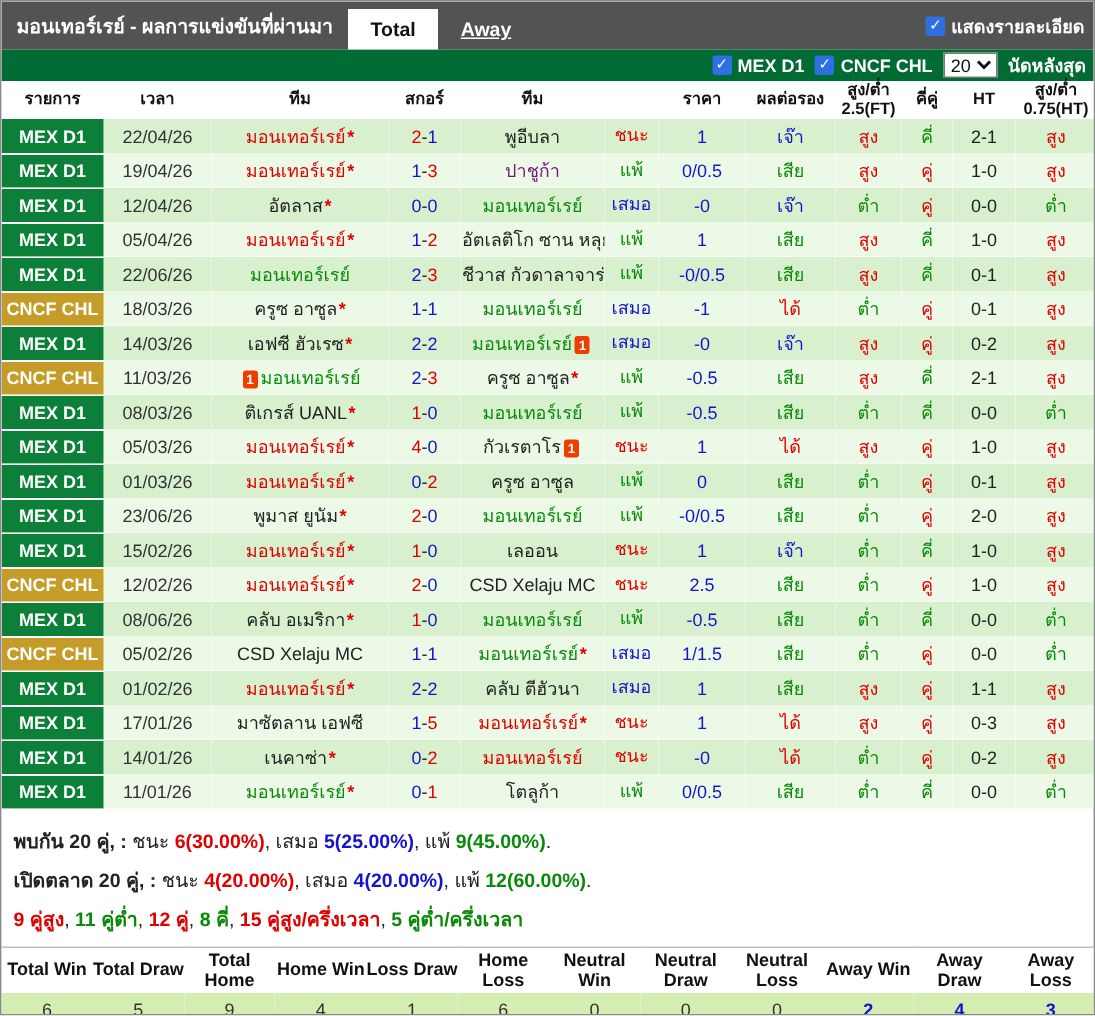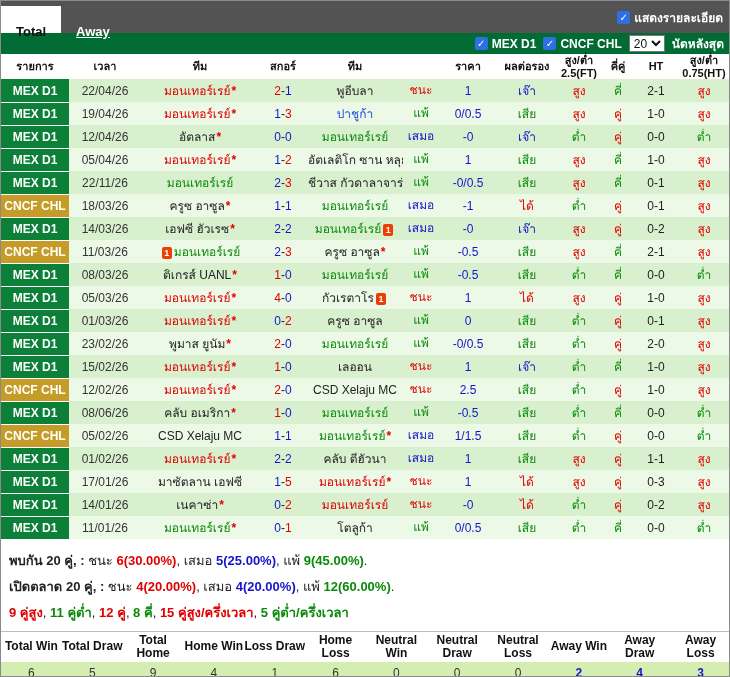--- a/index.html
+++ b/index.html
@@ -3,21 +3,21 @@
 <meta charset="utf-8">
 <style>
   * { box-sizing: border-box; }
   body { margin:0; background:#fff; font-family:"Liberation Sans","DejaVu Sans",sans-serif; }
   .page { width:730px; height:677px; background:#fff; border:1px solid #8a8a8a; overflow:hidden; }
 
   
   .topbar { height:32px; background:#535353; display:flex; align-items:center; color:#fff; }
   .title { font-weight:bold; font-size:13px; padding:0 10px; white-space:nowrap; }
   .tabs { display:flex; align-self:flex-end; height:27px; }
-  .tab { height:27px; line-height:27px; padding:12px 15px; font-weight:bold; font-size:13px; cursor:pointer; }
+  .tab { height:27px; line-height:27px; padding:0 15px; font-weight:bold; font-size:13px; cursor:pointer; }
   .tab.active { background:#fff; color:#111; }
   .tab.link { color:#fff; text-decoration:underline; }
   .detail-toggle { margin-left:auto; display:flex; align-items:center; gap:4px; font-size:12px; font-weight:bold; padding-right:6px; cursor:pointer; }
   .cb { width:13px; height:13px; background:#2f6fe4; color:#fff; font-size:10px; line-height:13px; text-align:center; border-radius:2px; display:inline-block; flex:0 0 auto; }
 
   
   .filterbar { height:21px; background:#006b33; color:#fff; display:flex; align-items:center; justify-content:flex-end; gap:7px; font-size:12px; font-weight:bold; padding-right:5px; }
   .filterbar .lg { display:flex; align-items:center; gap:4px; cursor:pointer; }
   .filterbar select { height:17px; font-size:12px; border:1px solid #777; background:#fff; color:#111; }
 
@@ -50,20 +50,21 @@
   table.stats tr.prow td { background:#ebf6d9; height:24px; }
   table.stats td { font-size:12px; text-align:center; color:#333; }
   table.stats .blue { color:#1414cc; font-weight:bold; }
 </style>
 </head>
 <body>
 
 <div class="page">
 
   <div class="topbar">
+    <span class="title">มอนเทอร์เรย์ - ผลการแข่งขันที่ผ่านมา</span>
     <div class="tabs">
       <div class="tab active">Total</div>
       <div class="tab link">Away</div>
     </div>
     <div class="detail-toggle">
       <span class="cb">✓</span>
       <span>แสดงรายละเอียด</span>
     </div>
   </div>
 
@@ -124,21 +125,21 @@
           <td style="color: rgb(224, 0, 0);">สูง</td>
           <td style="color: rgb(10, 138, 10);">คี่</td>
           <td class="ht">2-1</td>
           <td style="color: rgb(224, 0, 0);">สูง</td>
         </tr>
         <tr class="rb">
           <td class="league lg-g">MEX D1</td>
           <td class="date">19/04/26</td>
           <td class="team"><span style="color: rgb(224, 0, 0);">มอนเทอร์เรย์</span><span class="star">*</span></td>
           <td><span style="color: rgb(20, 20, 204);">1</span><span style="color: rgb(34, 34, 34);">-</span><span style="color: rgb(224, 0, 0);">3</span></td>
-          <td class="team"><span style="color: #1d4ed8; text-align: center;">ปาชูก้า</span></td>
+          <td class="team"><span style="color: #701a75; text-align: center;">ปาชูก้า</span></td>
           <td class="res" style="color: rgb(10, 138, 10);">แพ้</td>
           <td class="odds">0/0.5</td>
           <td style="color: rgb(10, 138, 10);">เสีย</td>
           <td style="color: rgb(224, 0, 0);">สูง</td>
           <td style="color: rgb(224, 0, 0);">คู่</td>
           <td class="ht">1-0</td>
           <td style="color: rgb(224, 0, 0);">สูง</td>
         </tr>
         <tr class="ra">
           <td class="league lg-g">MEX D1</td>
@@ -163,21 +164,21 @@
           <td class="res" style="color: rgb(10, 138, 10);">แพ้</td>
           <td class="odds">1</td>
           <td style="color: rgb(10, 138, 10);">เสีย</td>
           <td style="color: rgb(224, 0, 0);">สูง</td>
           <td style="color: rgb(10, 138, 10);">คี่</td>
           <td class="ht">1-0</td>
           <td style="color: rgb(224, 0, 0);">สูง</td>
         </tr>
         <tr class="ra">
           <td class="league lg-g">MEX D1</td>
-          <td class="date">22/11/26</td>
+          <td class="date">22/06/26</td>
           <td class="team"><span style="color: rgb(10, 138, 10);">มอนเทอร์เรย์</span></td>
           <td><span style="color: rgb(20, 20, 204);">2</span><span style="color: rgb(34, 34, 34);">-</span><span style="color: rgb(224, 0, 0);">3</span></td>
           <td class="team"><span style="color: rgb(34, 34, 34);">ชีวาส กัวดาลาจาร่า</span></td>
           <td class="res" style="color: rgb(10, 138, 10);">แพ้</td>
           <td class="odds">-0/0.5</td>
           <td style="color: rgb(10, 138, 10);">เสีย</td>
           <td style="color: rgb(224, 0, 0);">สูง</td>
           <td style="color: rgb(10, 138, 10);">คี่</td>
           <td class="ht">0-1</td>
           <td style="color: rgb(224, 0, 0);">สูง</td>
@@ -261,21 +262,21 @@
           <td class="res" style="color: rgb(10, 138, 10);">แพ้</td>
           <td class="odds">0</td>
           <td style="color: rgb(10, 138, 10);">เสีย</td>
           <td style="color: rgb(10, 138, 10);">ต่ำ</td>
           <td style="color: rgb(224, 0, 0);">คู่</td>
           <td class="ht">0-1</td>
           <td style="color: rgb(224, 0, 0);">สูง</td>
         </tr>
         <tr class="rb">
           <td class="league lg-g">MEX D1</td>
-          <td class="date">23/02/26</td>
+          <td class="date">23/06/26</td>
           <td class="team"><span style="color: rgb(34, 34, 34);">พูมาส ยูนัม</span><span class="star">*</span></td>
           <td><span style="color: rgb(224, 0, 0);">2</span><span style="color: rgb(34, 34, 34);">-</span><span style="color: rgb(20, 20, 204);">0</span></td>
           <td class="team"><span style="color: rgb(10, 138, 10);">มอนเทอร์เรย์</span></td>
           <td class="res" style="color: rgb(10, 138, 10);">แพ้</td>
           <td class="odds">-0/0.5</td>
           <td style="color: rgb(10, 138, 10);">เสีย</td>
           <td style="color: rgb(10, 138, 10);">ต่ำ</td>
           <td style="color: rgb(224, 0, 0);">คู่</td>
           <td class="ht">2-0</td>
           <td style="color: rgb(224, 0, 0);">สูง</td>

